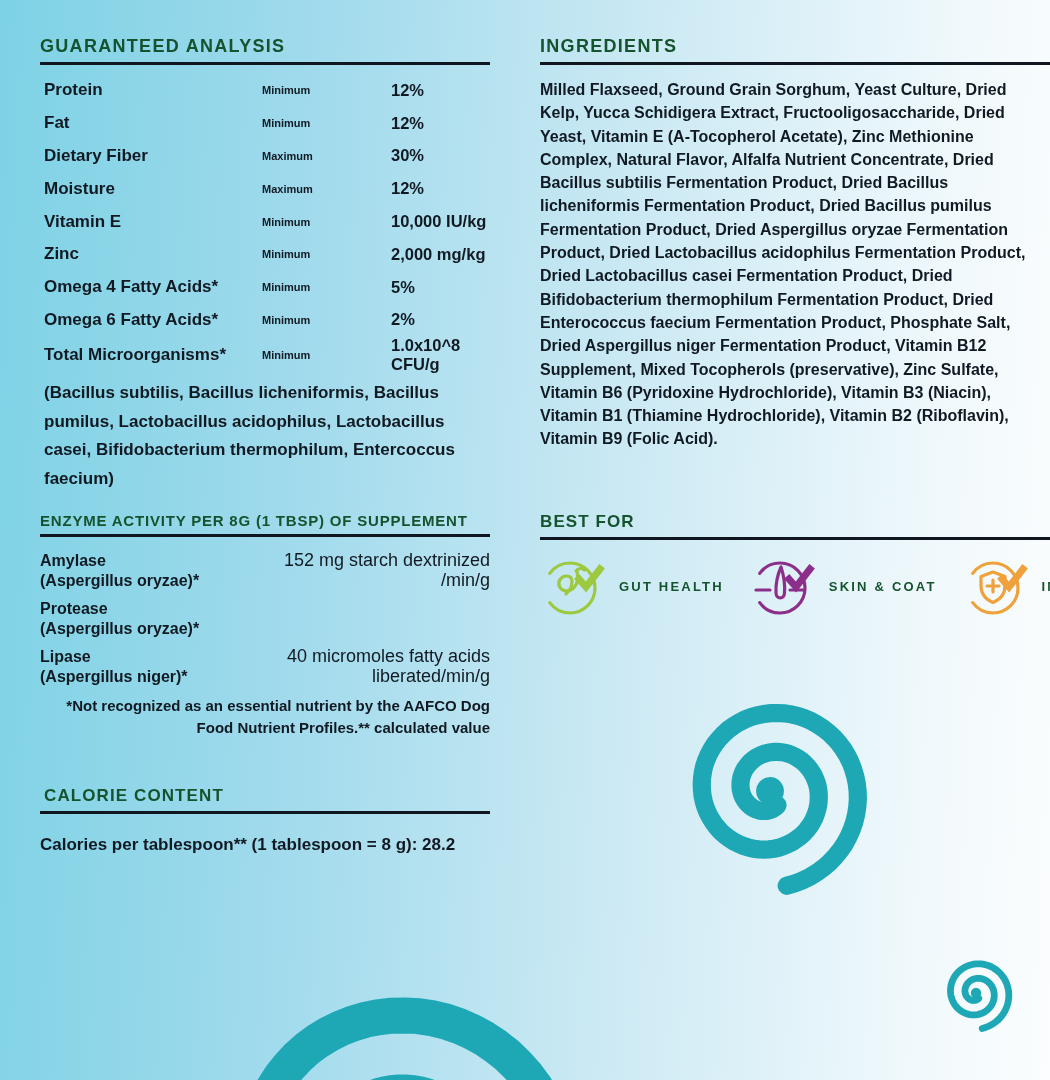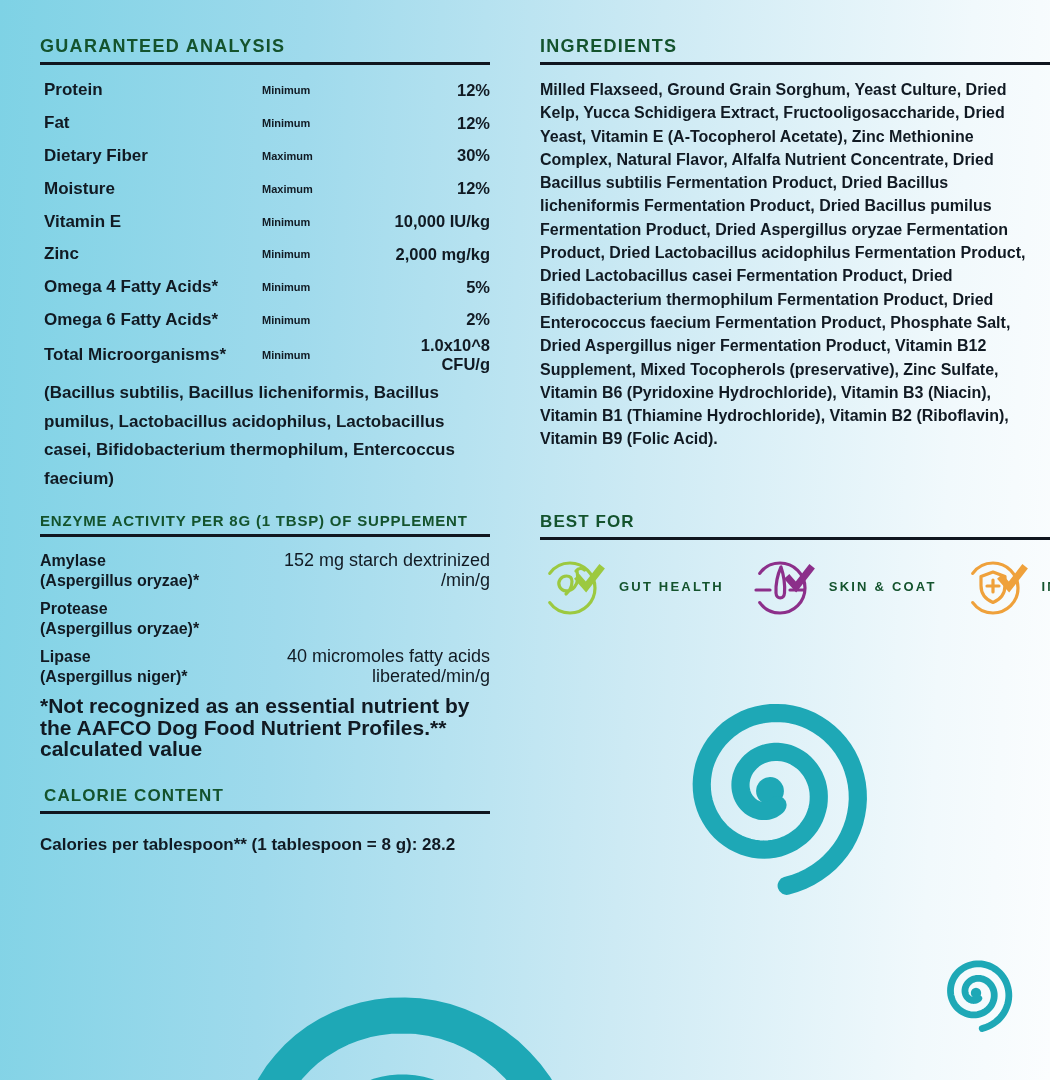--- a/index.html
+++ b/index.html
@@ -17,28 +17,28 @@
     font-weight:700;font-size:18px;letter-spacing:1.3px;
     color:#14532d;padding-bottom:5px;border-bottom:3px solid #10161F;
   }
   .sec-title.small{font-size:15px;letter-spacing:0.8px;}
   .sec-title.med{font-size:17px;letter-spacing:1.1px;}
   
   #ga-table{margin-top:9px;padding-left:4px;}
   .ga-row{display:grid;grid-template-columns:218px 105px 1fr;height:32.8px;align-items:center;}
   .ga-nutrient{font-weight:600;font-size:17px;}
   .ga-basis{font-weight:600;font-size:11px;}
-  .ga-value{font-weight:700;font-size:16.5px;text-align:right;margin-left:24px;}
+  .ga-value{font-weight:700;font-size:16.5px;text-align:left;margin-left:24px;}
   .ga-note{margin-top:10px;padding-left:4px;font-size:17px;font-weight:600;line-height:28.6px;width:440px;}
   
   #enzyme-rows{margin-top:14px;}
   .enz-row{display:grid;grid-template-columns:1fr 252px;margin-bottom:9px;align-items:start;margin-top:8px;}
   .enz-name,.enz-source{font-weight:600;font-size:16px;line-height:19.5px;}
   .enz-value{font-weight:400;font-size:18px;line-height:19.5px;text-align:right;}
-  .footnote{margin-top:6px;font-size:21px;font-weight:600;line-height:21.5px;width:450px;}
+  .footnote{margin-top:6px;font-size:15px;font-weight:600;line-height:21.5px;width:450px;text-align:right;}
   
   .cal-text{margin-top:21px;font-size:17px;font-weight:600;}
   
   .ing-text{margin-top:13px;font-size:16px;font-weight:600;line-height:23.3px;width:505px;}
   
   #bestfor-items{display:flex;margin-top:14px;gap:26px;align-items:center;}
   .bf-item{display:flex;align-items:center;gap:9px;flex:0 0 auto;}
   .bf-label{font-size:13px;font-weight:600;letter-spacing:2.2px;color:#14532d;white-space:nowrap;}
   .bf-icon{display:block;}
   

